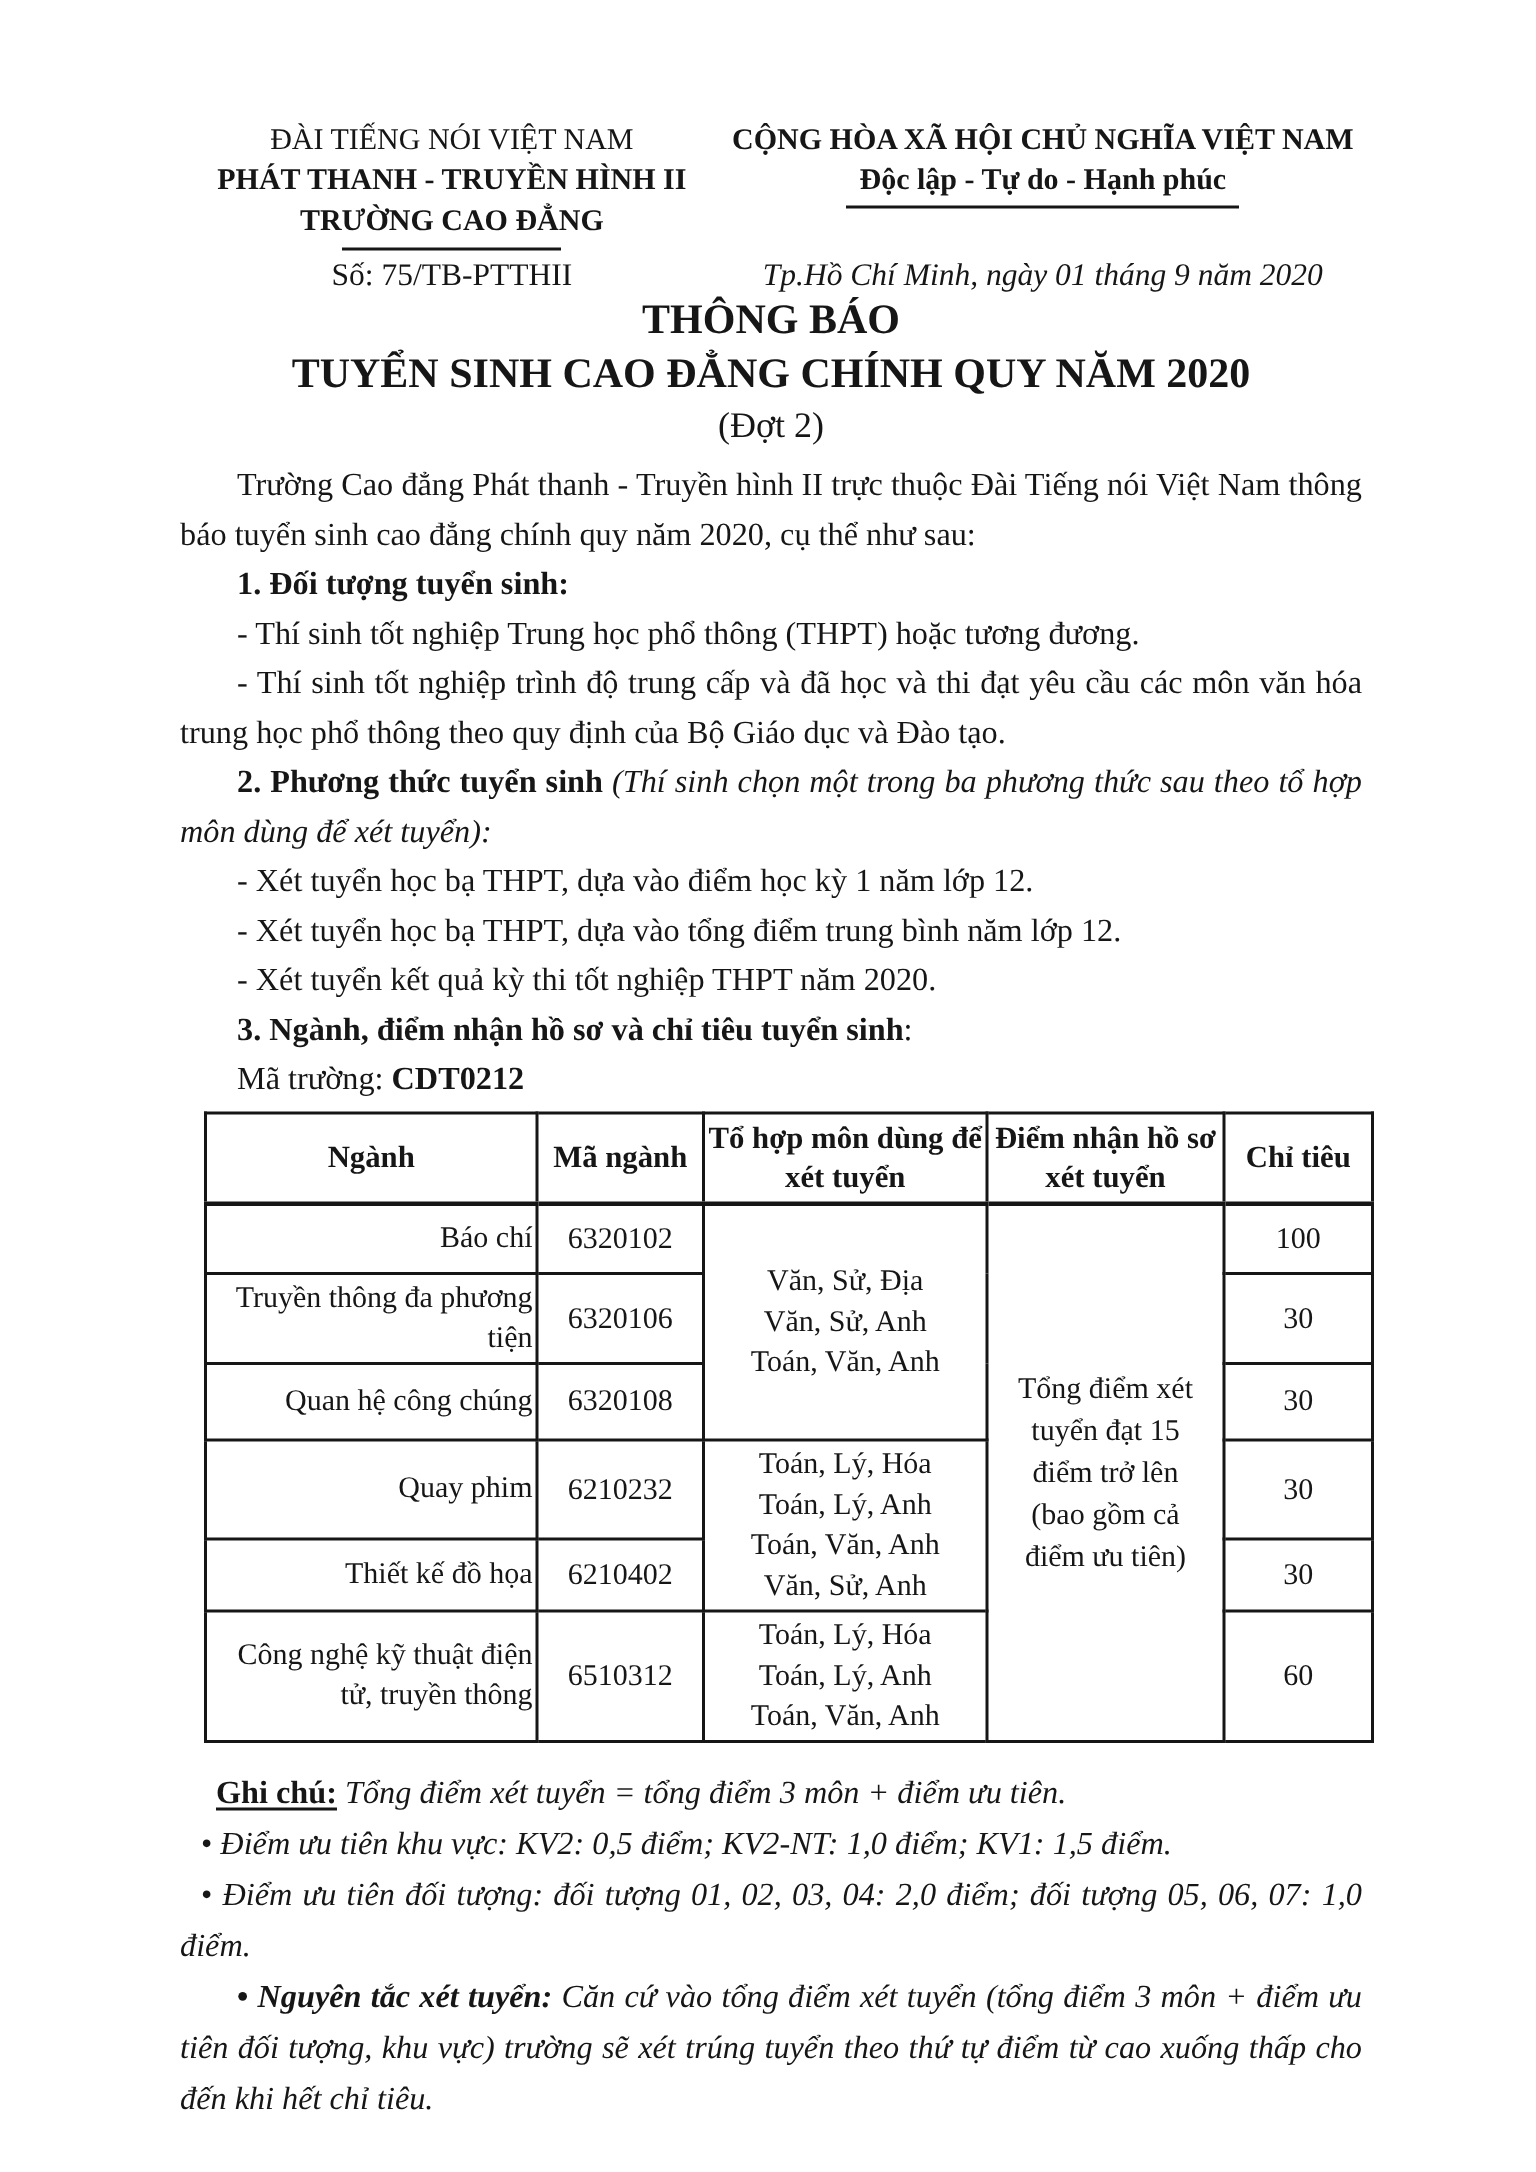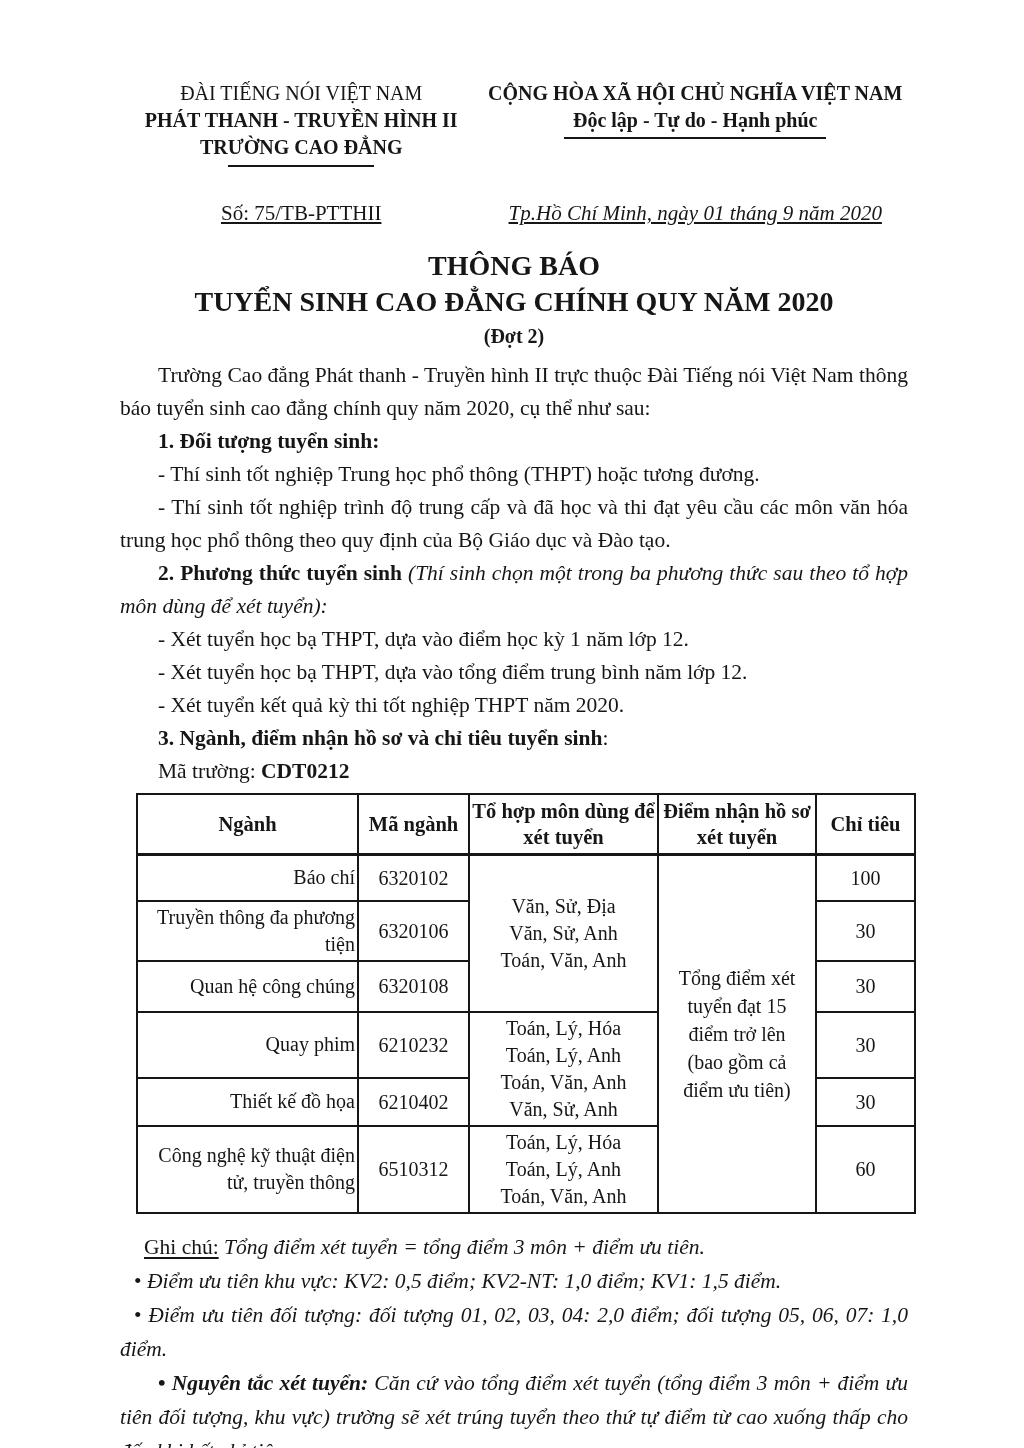--- a/index.html
+++ b/index.html
@@ -13,28 +13,28 @@
 
   
   .hdr-row1 { display:flex;font-family:Liberation Serif, serif; }
   .hdr-left  { width:46%; text-align:center; }
   .hdr-right { width:54%; text-align:center; }
   .h-line { font-size:20px; line-height:27px; white-space:nowrap; }
   .bold { font-weight:bold; }
   .italic { font-style:italic; }
   .org-underline   { width:146px; border-bottom:2px solid #161616; margin:4px auto 0; }
   .motto-underline { width:262px; border-bottom:2px solid #161616; margin:3px auto 0; }
-  .hdr-row2 { display:flex; margin-top:34px;text-decoration:underline; }
+  .hdr-row2 { display:flex; margin-top:4px; }
   .doc-number { width:46%; text-align:center; font-size:21px; }
   .date-place { width:54%; text-align:center; font-size:21px; font-style:italic; }
 
   
-  .title-block { text-align:center; margin-top:22px; }
+  .title-block { text-align:center; margin-top:0; }
   .title-main { font-size:28px; font-weight:bold; line-height:36px; }
-  .title-sub  { font-size:20px; font-weight:bold; line-height:33px; }
+  .title-sub  { font-size:24px; font-weight:normal; line-height:33px; }
 
   
   .doc-body { margin-top:6px; }
   .doc-body p { font-size:21.5px; line-height:33px; text-align:justify; }
   .ind  { text-indent:38px; }
   .ind-sm { text-indent:24px; }
   .ind-b { text-indent:14px; }
 
   
   table { border-collapse:collapse; margin:5px 0 16px 16px; width:778px; table-layout:fixed; }
@@ -45,21 +45,21 @@
   td { font-size:20px; line-height:26px; text-align:center; padding:2px 4px; }
   td.nganh { text-align:right; padding-left:10px; padding-right:2px; line-height:27px; }
   td.tohop div { line-height:27px; }
   td.diem { line-height:28px; padding:0 13px; }
   tr.r1{height:46px} tr.r2{height:55px} tr.r3{height:51px}
   tr.r4{height:62px} tr.r5{height:45px} tr.r6{height:64px}
 
   
   .notes { margin-top:7px; }
   .notes p { font-size:21.5px; line-height:34px; text-align:justify; font-style:italic; }
-  .note-label { font-weight:normal; font-style:normal; text-decoration:underline; text-decoration-thickness:2px; text-underline-offset:3px;margin-top:38px; }
+  .note-label { font-weight:bold; font-style:normal; text-decoration:underline; text-decoration-thickness:2px; text-underline-offset:3px;margin-top:38px; }
   .bullet { font-style:normal; }
 </style>
 </head>
 <body>
 
 <div class="page">
 
   <div class="hdr-row1">
     <div class="hdr-left">
       <div class="h-line">ĐÀI TIẾNG NÓI VIỆT NAM</div>

